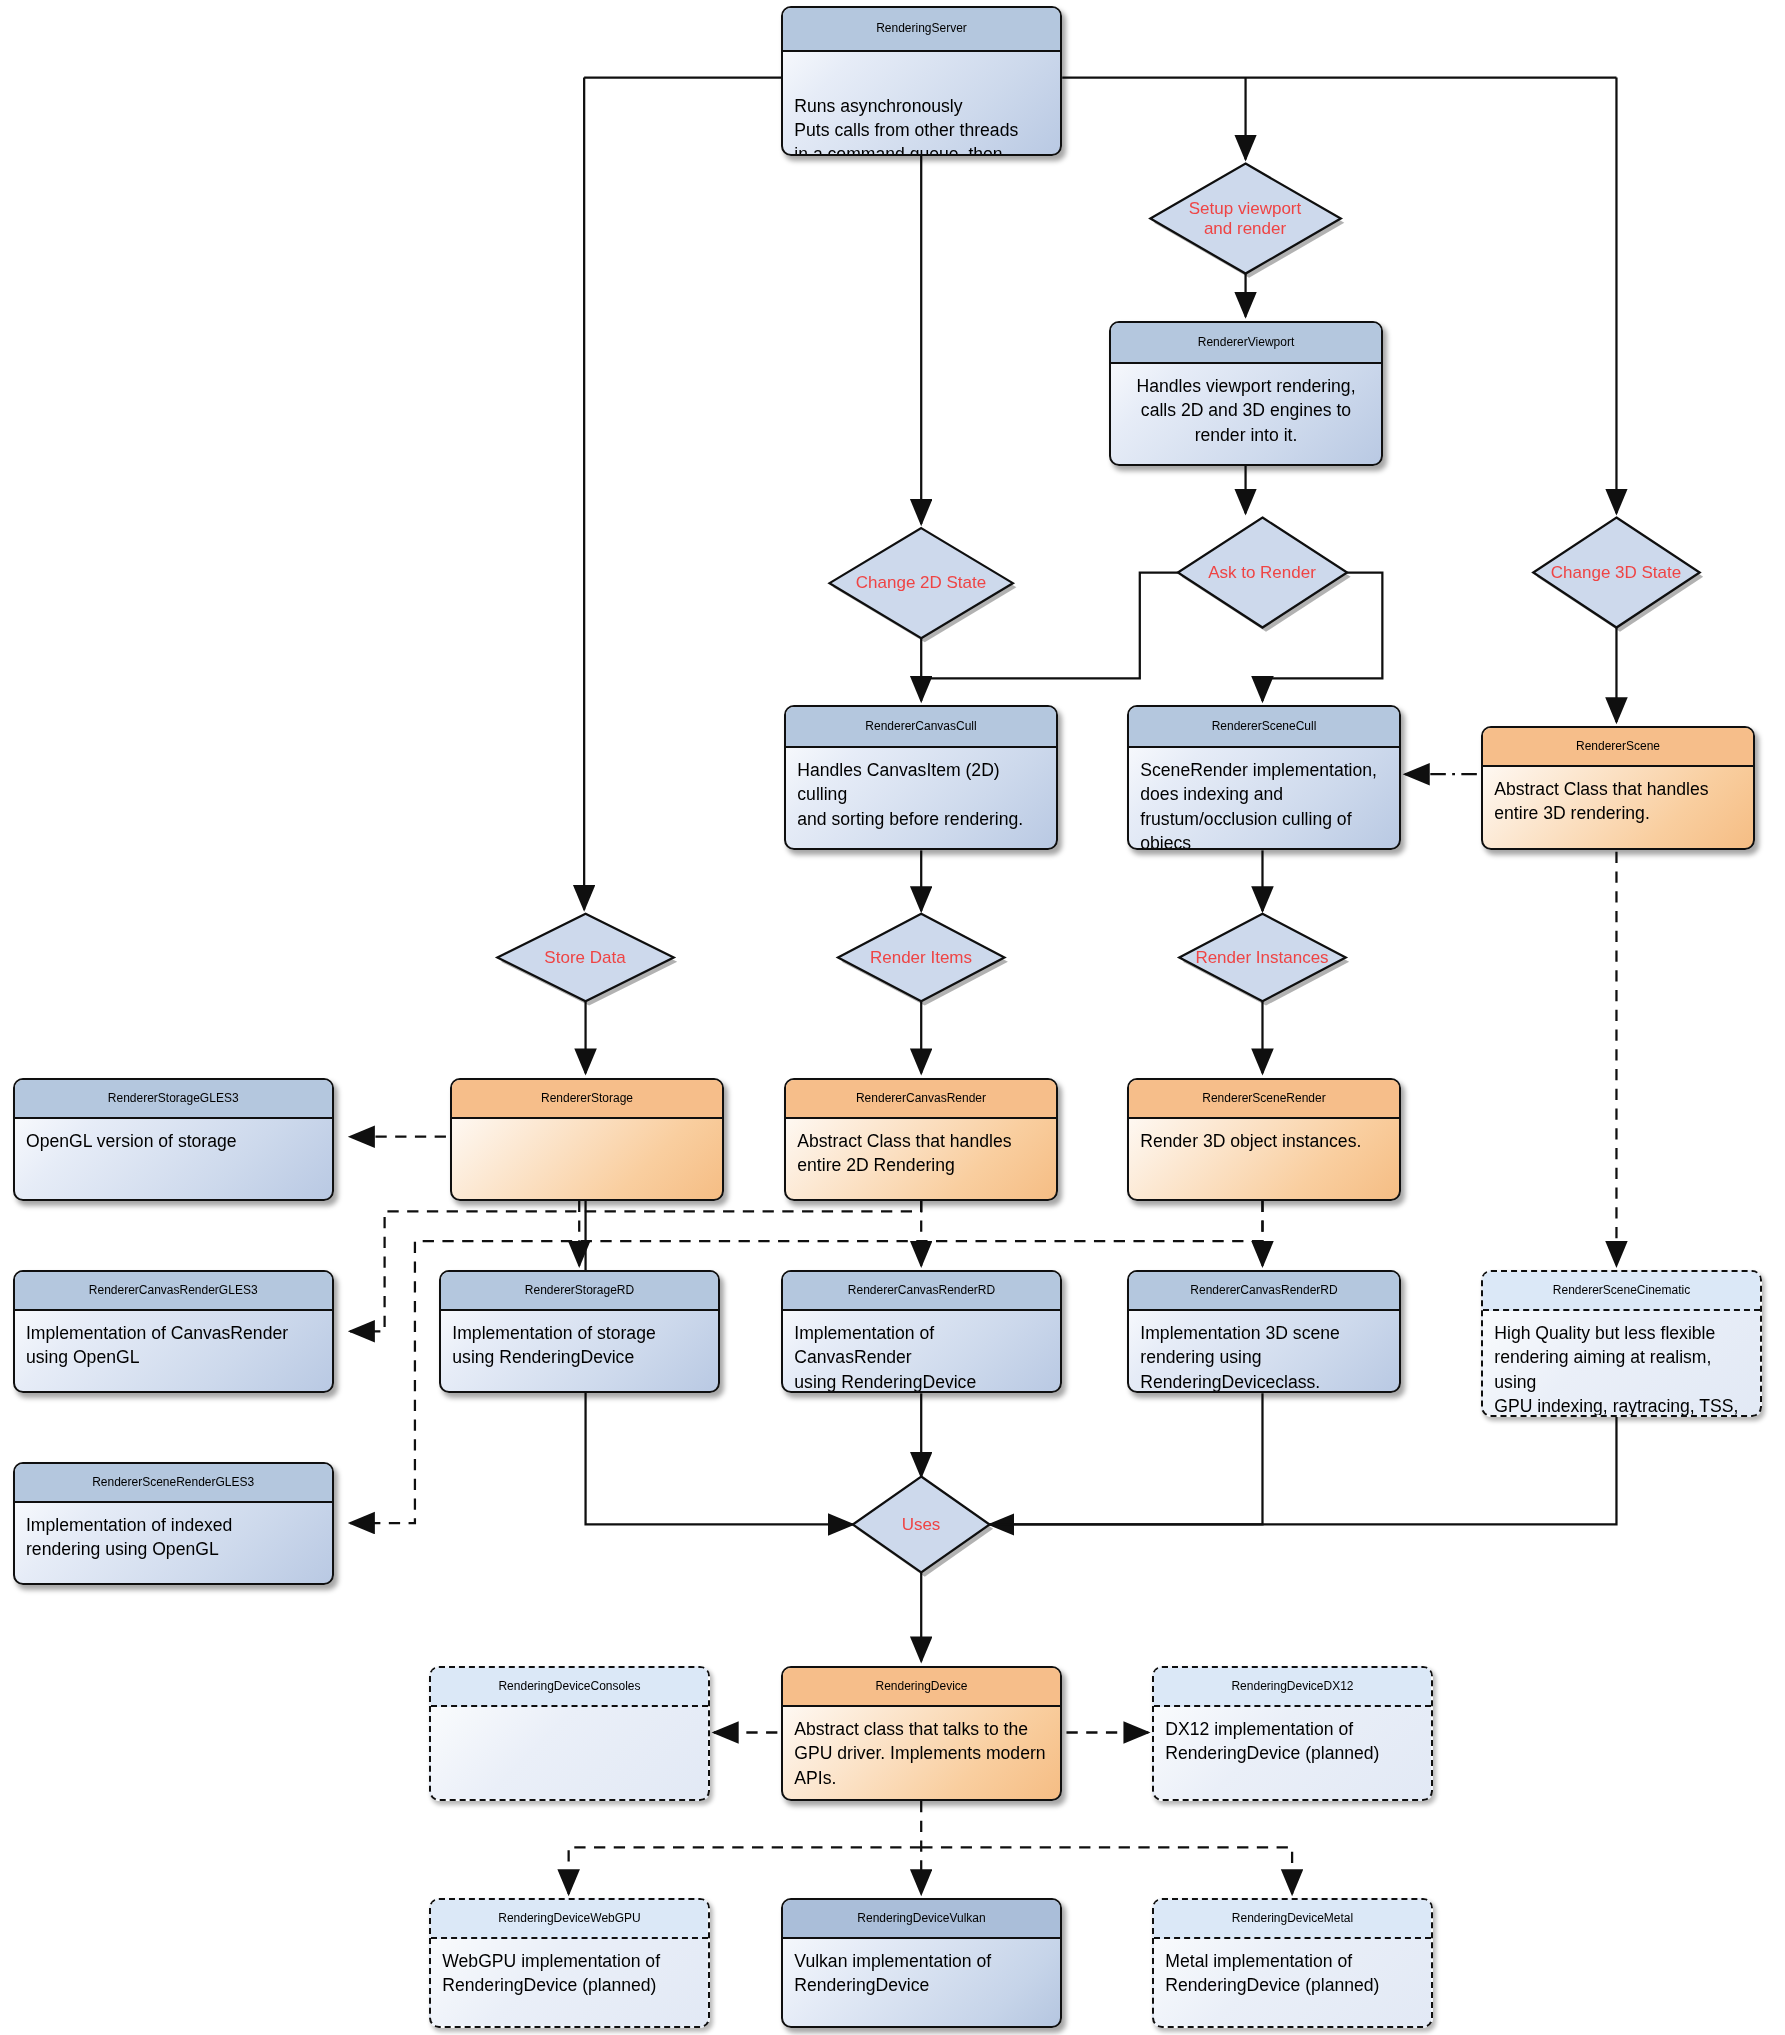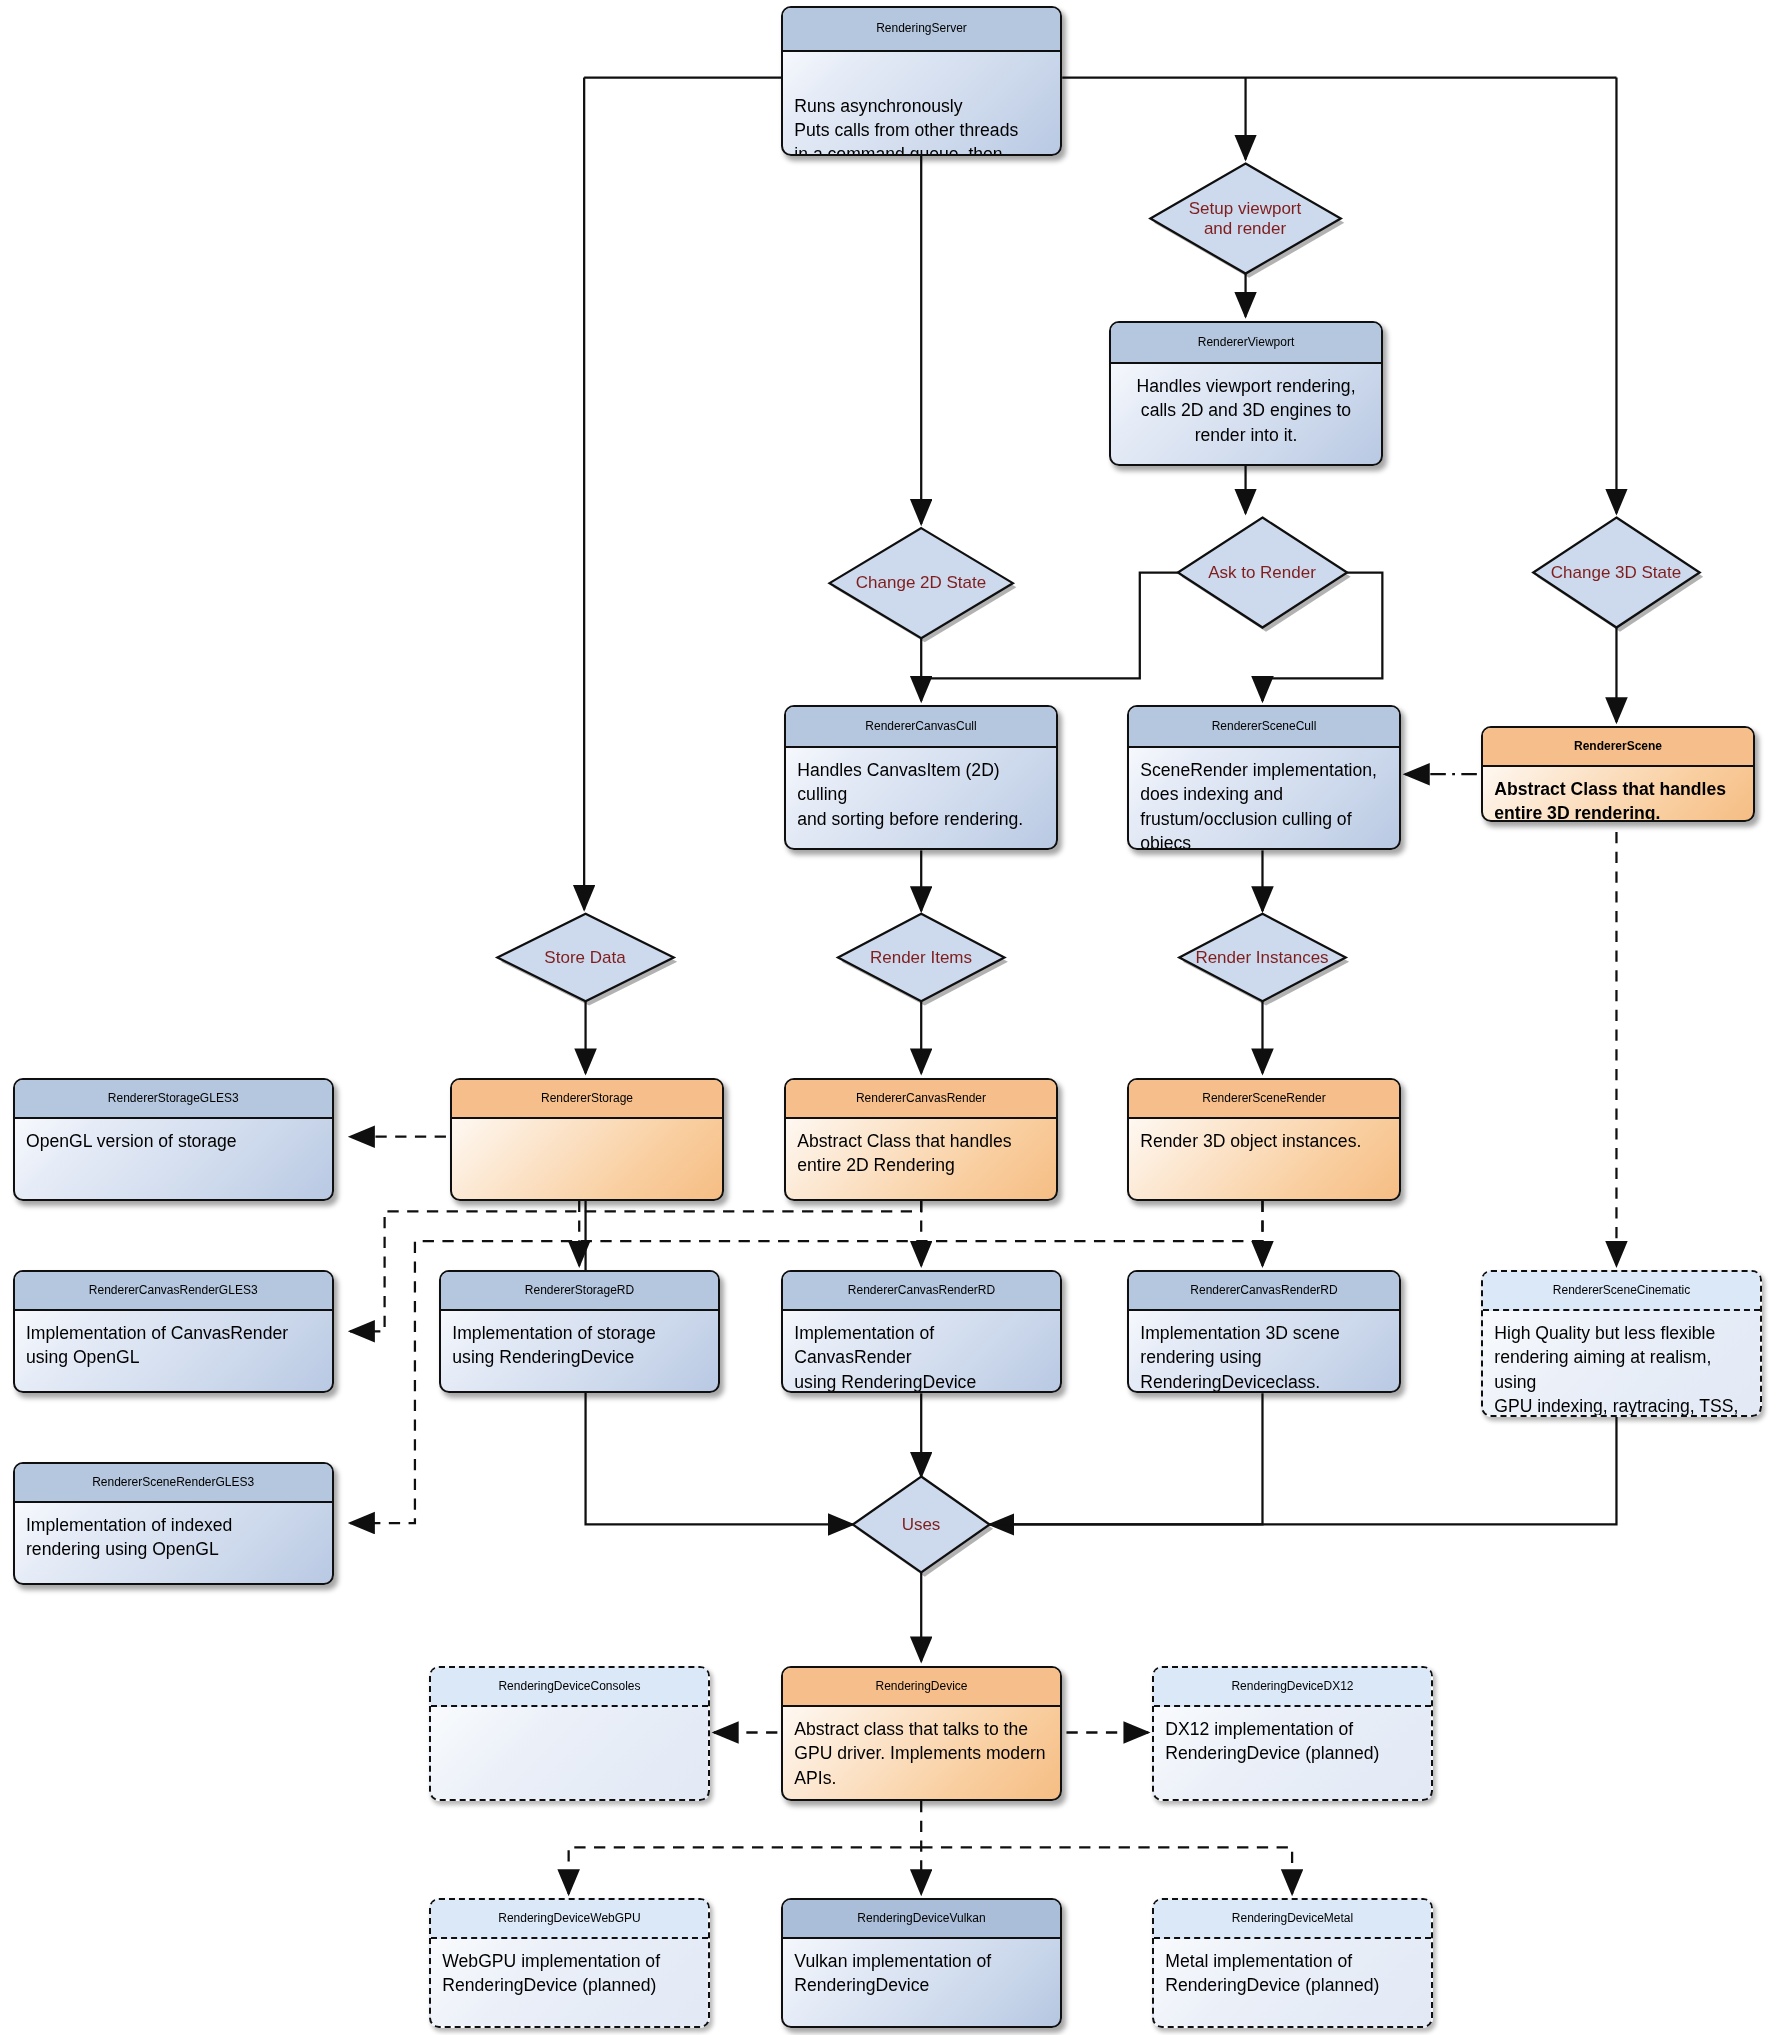--- a/index.html
+++ b/index.html
@@ -19,21 +19,21 @@
   
   .orange{border:2.1px solid #0f0f0f;background:linear-gradient(135deg,#ffffff 0%,#fdf0e2 22%,#f9ce9f 72%,#f5bd84 100%);}
   .orange .hdr{background:#f6be8a;border-bottom:2.1px solid #0f0f0f;}
   
   .planned{border:2.1px dashed #0f0f0f;background:linear-gradient(135deg,#fdfefe 0%,#eaeff8 45%,#e2e9f5 100%);
            box-shadow:2.8px 3.5px 4.2px rgba(0,0,0,.28);}
   .planned .hdr{background:#dbe8f7;border-bottom:2.1px dashed #0f0f0f;}
   
   .vulkan{border:2.1px solid #0f0f0f;background:linear-gradient(135deg,#fbfcfe 0%,#e3eaf6 35%,#c6d4e9 80%,#b5c6e0 100%);}
   .vulkan .hdr{background:#aabed9;border-bottom:2.1px solid #0f0f0f;}
-  .dia-label{position:absolute;text-align:center;font-size:17px;color:#7f1d1d;
+  .dia-label{position:absolute;text-align:center;font-size:17px;color:#ef4444;
              white-space:nowrap;transform:translate(-50%,-50%);pointer-events:none;}
 </style>
 </head>
 <body>
 
 <div id="stage">
 
   <svg id="edges" viewBox="0 0 2532 2886">
     <defs>
       <marker id="ah" markerWidth="14" markerHeight="14" refX="11" refY="5" orient="auto" markerUnits="strokeWidth">
@@ -160,21 +160,21 @@
         <div class="bdy" style="height: 104px;">Handles CanvasItem (2D) culling
 and sorting before rendering.</div>
       </div>
       <div class="node blue" style="left: 1127px; top: 705px; width: 274px; height: 145px;">
         <div class="hdr" style="height: 41px;">RendererSceneCull</div>
         <div class="bdy" style="height: 104px;">SceneRender implementation,
 does indexing and
 frustum/occlusion culling of objecs
 using CPU before rendering.</div>
       </div>
-      <div class="node orange" style="left: 1481px; top: 726px; width: 274px; height: 96px; font-weight: bold;">
+      <div class="node orange" style="left: 1481px; top: 726px; width: 274px; height: 124px;">
         <div class="hdr" style="height: 39px;">RendererScene</div>
         <div class="bdy" style="height: 66px;">Abstract Class that handles
 entire 3D rendering.</div>
       </div>
       <div class="node blue" style="left: 12.7px; top: 1078px; width: 321px; height: 123px;">
         <div class="hdr" style="height: 39px;">RendererStorageGLES3</div>
         <div class="bdy" style="height: 84px;">OpenGL version of storage</div>
       </div>
       <div class="node orange" style="left: 450px; top: 1078px; width: 274px; height: 123px;">
         <div class="hdr" style="height: 39px;">RendererStorage</div>

